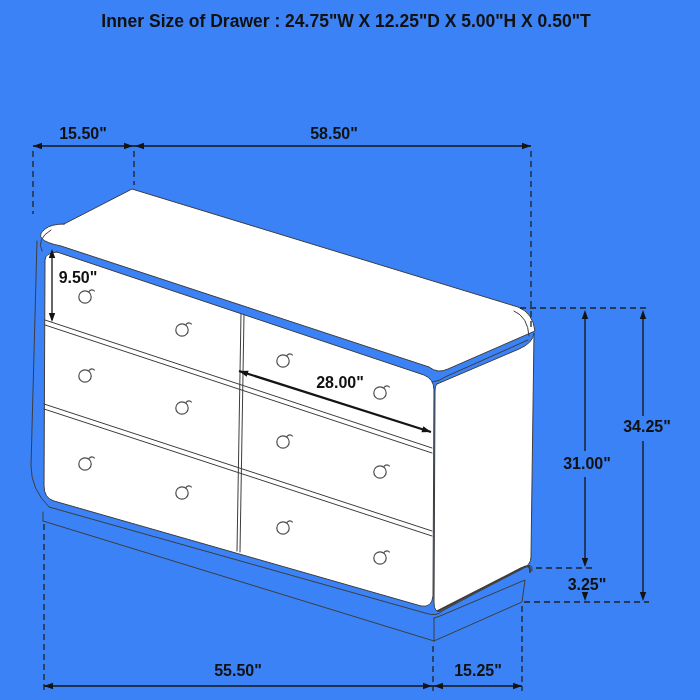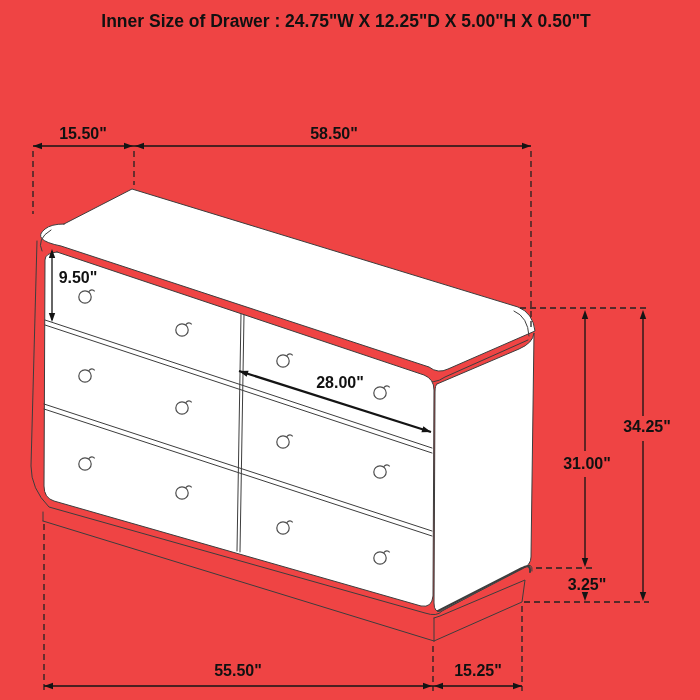--- a/index.html
+++ b/index.html
@@ -1,16 +1,16 @@
 <!DOCTYPE html>
 <html><head>
 <meta charset="utf-8">
 <style>
   html,body{margin:0;padding:0;background:#ffffff;}
-  .stage{width:700px;height:700px;position:relative;background:#ef4444;overflow:hidden;}
+  .stage{width:700px;height:700px;position:relative;background:#3b82f6;overflow:hidden;}
   svg{display:block;}
   text{font-family:"Liberation Sans","DejaVu Sans",sans-serif;font-weight:bold;fill:#111111;}
   .dim-label{font-size:16px;}
   .title-label{font-size:17.5px;}
   .furniture{stroke:#3d3d3d;stroke-width:1;fill:none;stroke-linecap:round;stroke-linejoin:round;}
   .face{fill:#ffffff;}
   .thick{stroke-width:2;}
   .dim{stroke:#141414;stroke-width:1.3;fill:none;}
   .dimthick{stroke:#141414;stroke-width:2.2;fill:none;}
   .ext{stroke:#222222;stroke-width:1.3;fill:none;stroke-dasharray:6 4;}

